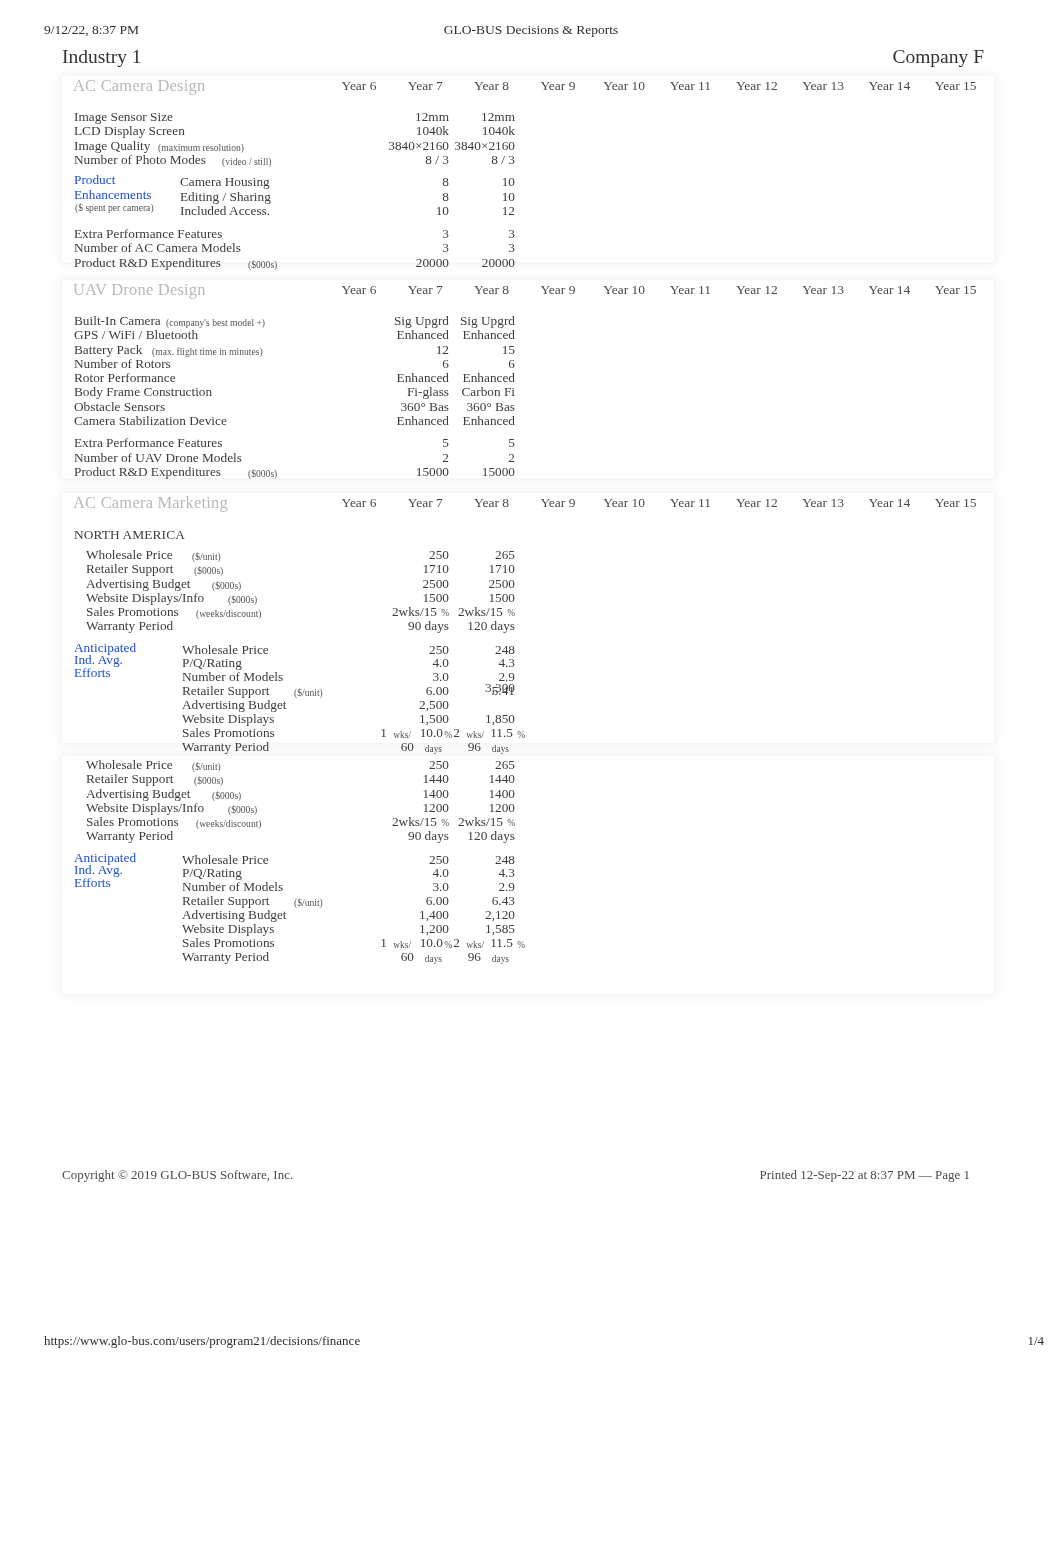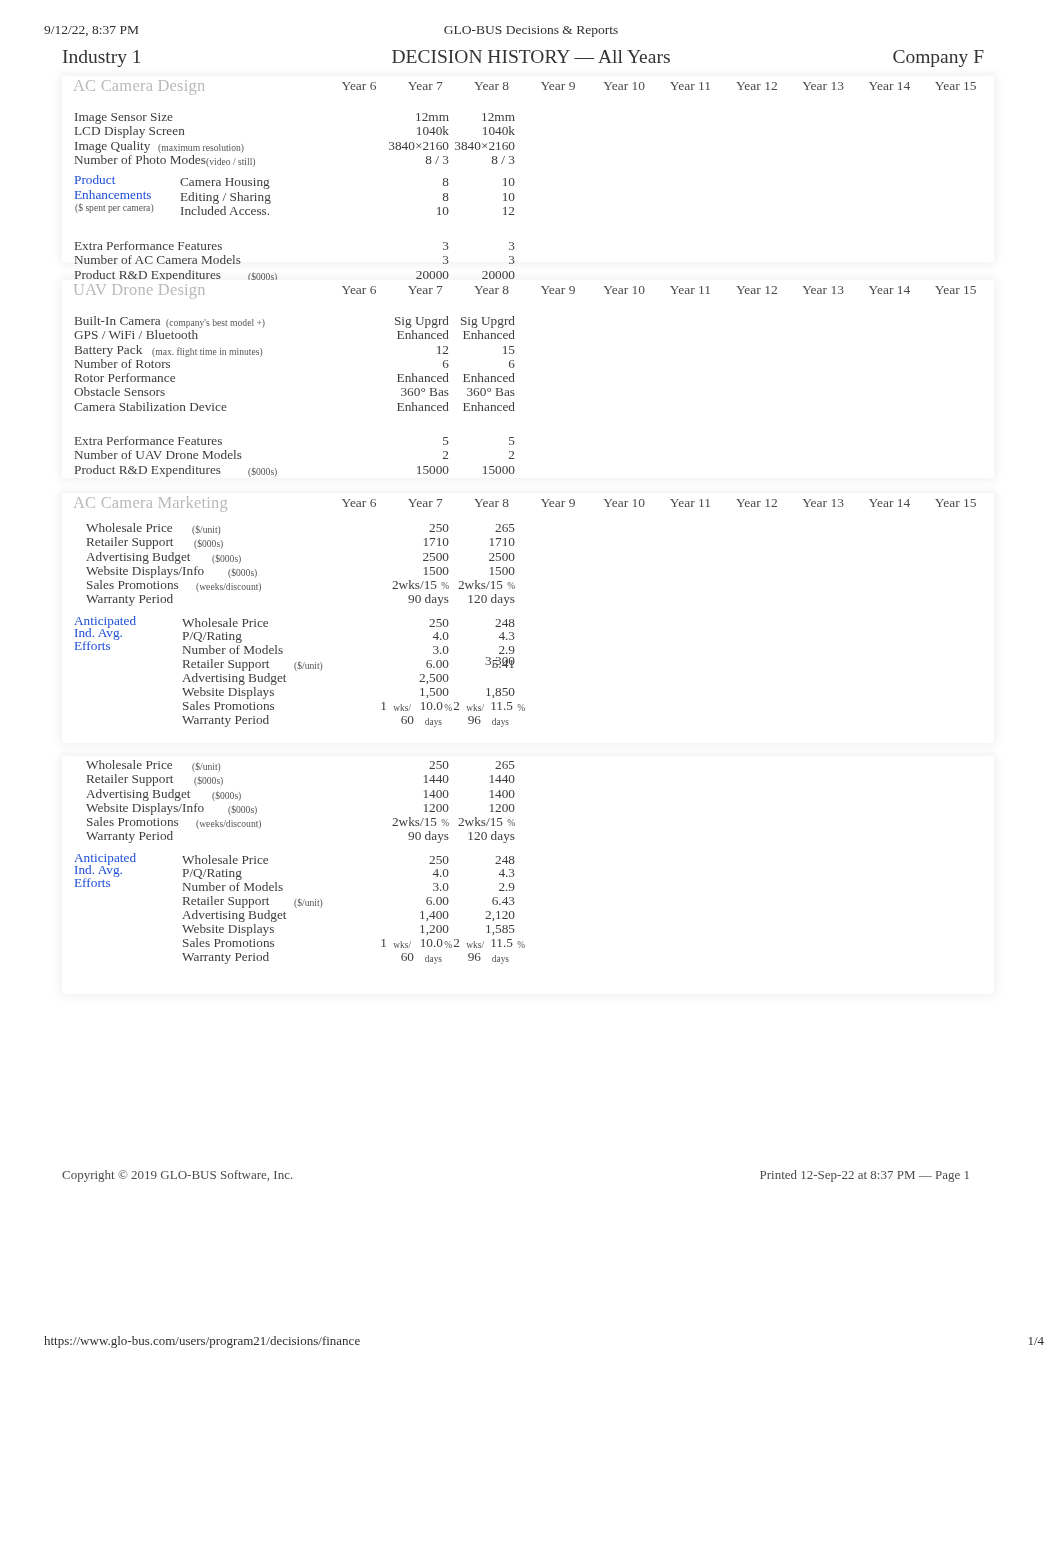--- a/index.html
+++ b/index.html
@@ -73,21 +73,21 @@
     top: 2px;
     font-size: 13.5px;
     color: #4a4a4a;
     text-align: center;
     white-space: nowrap;
   }
 
   
   .rows { position: relative; }
   .row  { position: relative; height: 14.3px; }
-  .row.gap-top { margin-top: 20px; }
+  .row.gap-top { margin-top: 8px; }
 
   .lbl {
     position: absolute;
     font-size: 13.3px;
     color: #3c3c3c;
     white-space: nowrap;
     top: -1px;
   }
   .lbl.ind  { left: 24px; }
   .lbl.ind0 { left: 12px; }
@@ -164,21 +164,20 @@
 </head>
 <body>
 
 <div class="print-header">
   <span class="ph-left">9/12/22, 8:37 PM</span>
   <span class="ph-center">GLO-BUS Decisions &amp; Reports</span>
 </div>
 
 <div class="title-row">
   <span class="industry">Industry 1</span>
-  <span class="doc-title">DECISION HISTORY — All Years</span>
   <span class="company">Company F</span>
 </div>
 
 <div class="card" id="card-camera-design" style="top:76px;height:186px;">
   <div class="sec-head">
     <span class="sec-title">AC Camera Design</span>
     <span class="yearhdr year-slot" style="left: 262px; width: 70px;">Year 6</span>
     <span class="yearhdr year-slot" style="left: 328.3px; width: 70px;">Year 7</span>
     <span class="yearhdr year-slot" style="left: 394.6px; width: 70px;">Year 8</span>
     <span class="yearhdr year-slot" style="left: 460.9px; width: 70px;">Year 9</span>
@@ -205,21 +204,21 @@
       <span class="val c7">1040k</span>
     </div>
     <div class="row">
       <span class="lbl ind0">Image Quality</span>
       <span class="sub" style="left:96px;">(maximum resolution)</span>
       <span class="val c6">3840×2160</span>
       <span class="val c7">3840×2160</span>
     </div>
     <div class="row">
       <span class="lbl ind0">Number of Photo Modes</span>
-      <span class="sub" style="left:144px;">(video / still)</span>
+      <span class="sub" style="left:160px;">(video / still)</span>
       <span class="val c6">8 / 3</span>
       <span class="val c7">8 / 3</span>
     </div>
 
     <div style="position:relative;height:44px;margin-top:8px;">
       <span class="grouplbl" style="left:12px;top:-1px;">Product</span>
       <span class="grouplbl" style="left:12px;top:13.5px;">Enhancements</span>
       <span class="sub" style="left:13px;top:26.5px;">($ spent per camera)</span>
 
       <span class="lbl ind3" style="top:-1px;">Camera Housing</span>
@@ -291,20 +290,25 @@
       <span class="lbl ind0">Number of Rotors</span>
       <span class="val c6">6</span>
       <span class="val c7">6</span>
     </div>
     <div class="row">
       <span class="lbl ind0">Rotor Performance</span>
       <span class="val c6">Enhanced</span>
       <span class="val c7">Enhanced</span>
     </div>
     <div class="row">
+      <span class="lbl ind0">Body Frame Construction</span>
+      <span class="val c6">Fi-glass</span>
+      <span class="val c7">Carbon Fi</span>
+    </div>
+    <div class="row">
       <span class="lbl ind0">Obstacle Sensors</span>
       <span class="val c6">360° Bas</span>
       <span class="val c7">360° Bas</span>
     </div>
     <div class="row">
       <span class="lbl ind0">Camera Stabilization Device</span>
       <span class="val c6">Enhanced</span>
       <span class="val c7">Enhanced</span>
     </div>
 
@@ -335,20 +339,23 @@
     <span class="yearhdr year-slot" style="left: 394.6px; width: 70px;">Year 8</span>
     <span class="yearhdr year-slot" style="left: 460.9px; width: 70px;">Year 9</span>
     <span class="yearhdr year-slot" style="left: 527.2px; width: 70px;">Year 10</span>
     <span class="yearhdr year-slot" style="left: 593.5px; width: 70px;">Year 11</span>
     <span class="yearhdr year-slot" style="left: 659.8px; width: 70px;">Year 12</span>
     <span class="yearhdr year-slot" style="left: 726.1px; width: 70px;">Year 13</span>
     <span class="yearhdr year-slot" style="left: 792.4px; width: 70px;">Year 14</span>
     <span class="yearhdr year-slot" style="left: 858.7px; width: 70px;">Year 15</span>
   </div>
 
+  <div class="regionhdr" style="margin-top:9px;">
+    <span>NORTH AMERICA</span>
+  </div>
 
   <div class="rows" style="margin-top:2px;">
     <div class="row">
       <span class="lbl ind">Wholesale Price</span>
       <span class="sub" style="left:130px;">($/unit)</span>
       <span class="val c6">250</span>
       <span class="val c7">265</span>
     </div>
     <div class="row">
       <span class="lbl ind">Retailer Support</span>

